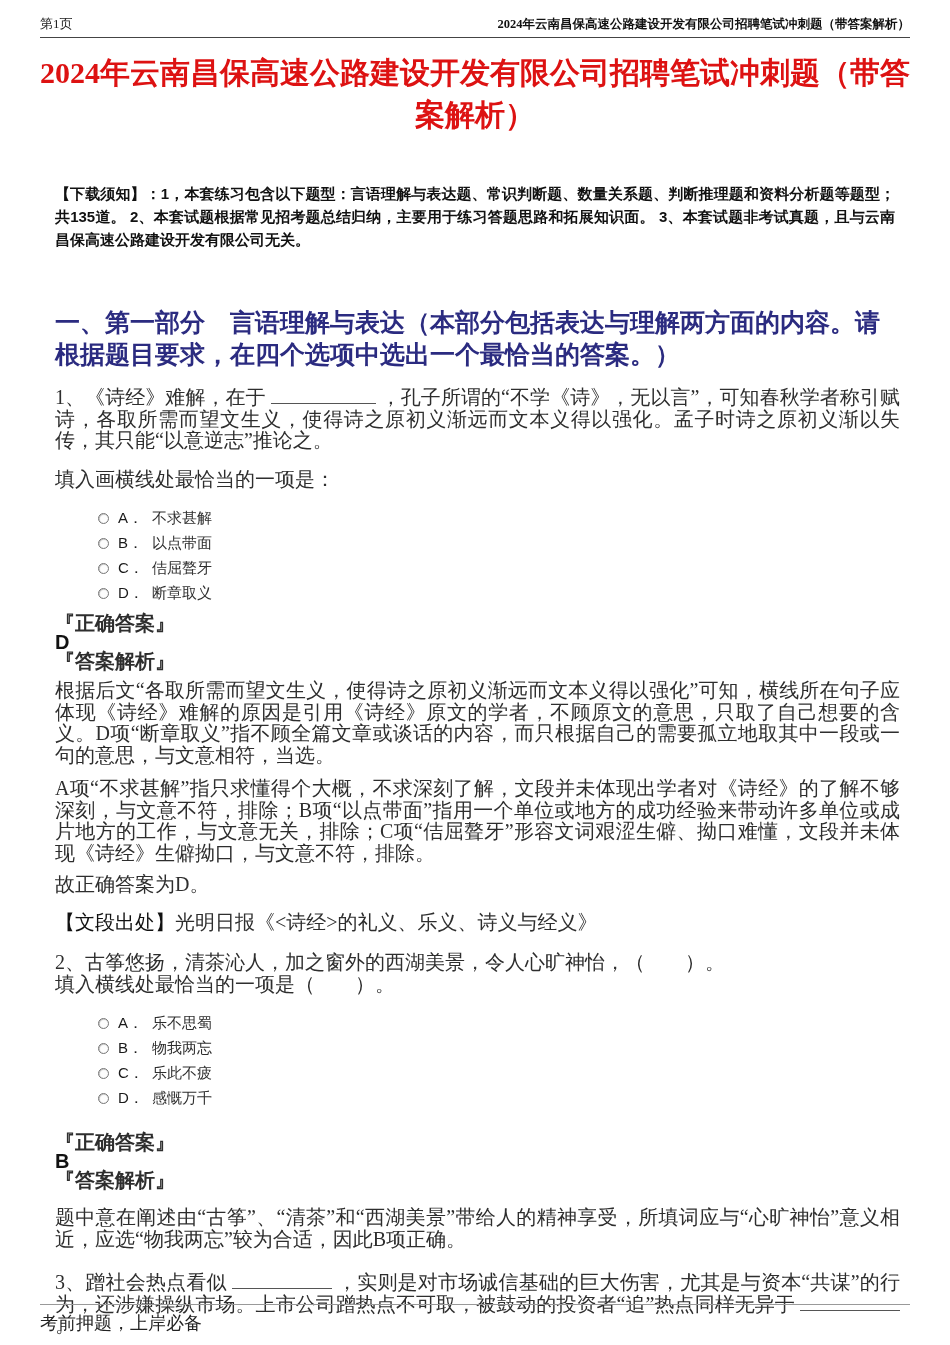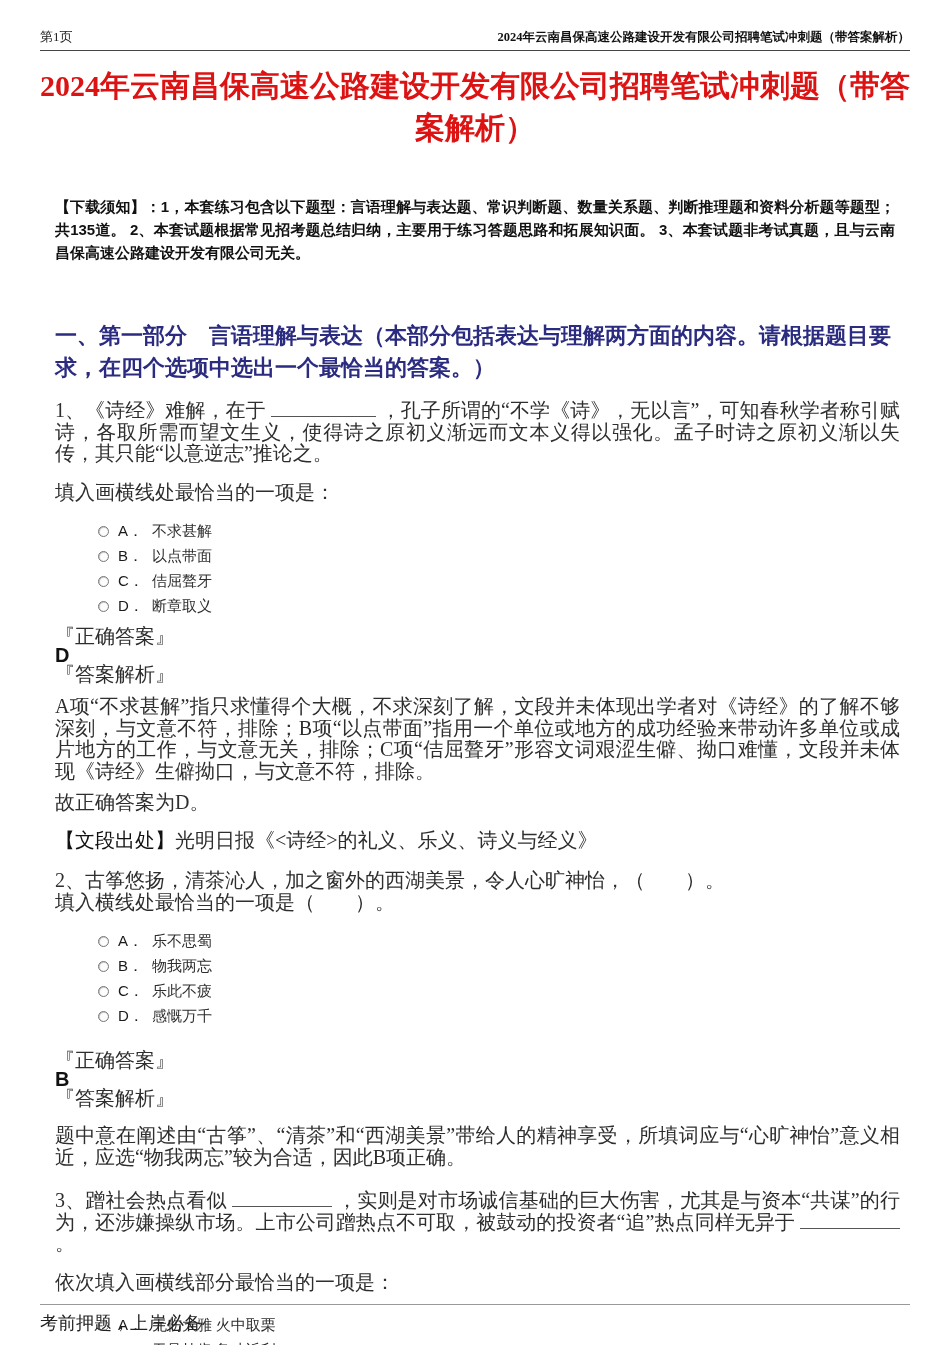--- a/index.html
+++ b/index.html
@@ -7,21 +7,21 @@
   body {
     font-family:"Liberation Serif", serif;
     color:#222;
     position:relative;
     overflow:hidden;
   }
   .page { position:relative; width:950px; height:1345px; background:#fff; }
 
   
   .header {
-    margin:0 40px; padding-top:28px; padding-bottom:4px;
+    margin:0 40px; padding-top:15px; padding-bottom:4px;
     border-bottom:1px solid #444;
     display:flex; justify-content:space-between; align-items:flex-end;
   }
   .header .page-num { font-size:13px; color:#222; }
   .header .doc-title { font-size:12.5px; font-weight:700; color:#111; }
 
   
   .main-title {
     margin:14px 40px 0 40px;
     text-align:center;
@@ -33,21 +33,21 @@
   .notice {
     margin:46px 55px 0 55px;
     font-family:"Liberation Sans", sans-serif;
     font-size:15px; font-weight:600; line-height:23px; color:#111;
     text-align:justify;
   }
 
   
   .section-heading {
     margin:56px 55px 0 55px;
-    font-size:22px; font-weight:600; line-height:32px;
+    font-size:25px; font-weight:600; line-height:32px;
     color:#2b2b80;
   }
 
   .stem, .analysis, .prompt, .ans-line, .src-line, .concl {
     margin-left:55px; margin-right:50px;
     font-size:20px; line-height:21.5px; color:#2e2e2e;
     text-align:justify;
   }
   .stem.q1 { margin-top:16px; }
   .prompt { margin-top:17px; }
@@ -71,21 +71,21 @@
     box-shadow:inset 0.5px 0.5px 1px rgba(0,0,0,.35);
     background:#fdfdfd; flex:0 0 auto;
   }
   .opt-letter {
     font-family:"Liberation Sans", sans-serif;
     margin-left:9px; width:34px; color:#1a1a1a;
   }
   .opt-text { color:#2e2e2e; }
 
   .ans-block { margin-top:8px; }
-  .ans-line { line-height:19px; }
+  .ans-line { line-height:19px;font-weight:bold; }
   .ans-letter { font-family:"Liberation Sans", sans-serif; font-weight:600; color:#111; }
 
   .analysis.p1 { margin-top:9px; }
   .analysis.p2 { margin-top:12px; }
   .concl { margin-top:10px; }
   .src-line { margin-top:16px; }
   .src-label { font-weight:400; color:#111; }
 
   .stem.q2 { margin-top:19px; }
   .stem.q3 { margin-top:22px; }
@@ -147,20 +147,21 @@
       <span class="opt-text">断章取义</span>
     </div>
   </div>
 
   <div class="ans-block">
     <div class="ans-line">『正确答案』</div>
     <div class="ans-line ans-letter">D</div>
     <div class="ans-line">『答案解析』</div>
   </div>
 
+  <div class="analysis p1">根据后文“各取所需而望文生义，使得诗之原初义渐远而文本义得以强化”可知，横线所在句子应体现《诗经》难解的原因是引用《诗经》原文的学者，不顾原文的意思，只取了自己想要的含义。D项“断章取义”指不顾全篇文章或谈话的内容，而只根据自己的需要孤立地取其中一段或一句的意思，与文意相符，当选。</div>
   <div class="analysis p2">A项“不求甚解”指只求懂得个大概，不求深刻了解，文段并未体现出学者对《诗经》的了解不够深刻，与文意不符，排除；B项“以点带面”指用一个单位或地方的成功经验来带动许多单位或成片地方的工作，与文意无关，排除；C项“佶屈聱牙”形容文词艰涩生僻、拗口难懂，文段并未体现《诗经》生僻拗口，与文意不符，排除。</div>
   <div class="concl">故正确答案为D。</div>
 
   <div class="src-line"><span class="src-label">【文段出处】</span><span>光明日报《&lt;诗经&gt;的礼义、乐义、诗义与经义》</span></div>
 
   <div class="stem q2">2、古筝悠扬，清茶沁人，加之窗外的西湖美景，令人心旷神怡，（　　）。</div>
   <div class="prompt" style="margin-top:0;">填入横线处最恰当的一项是（　　）。</div>
 
   <div class="options">
     <div class="opt-row">

